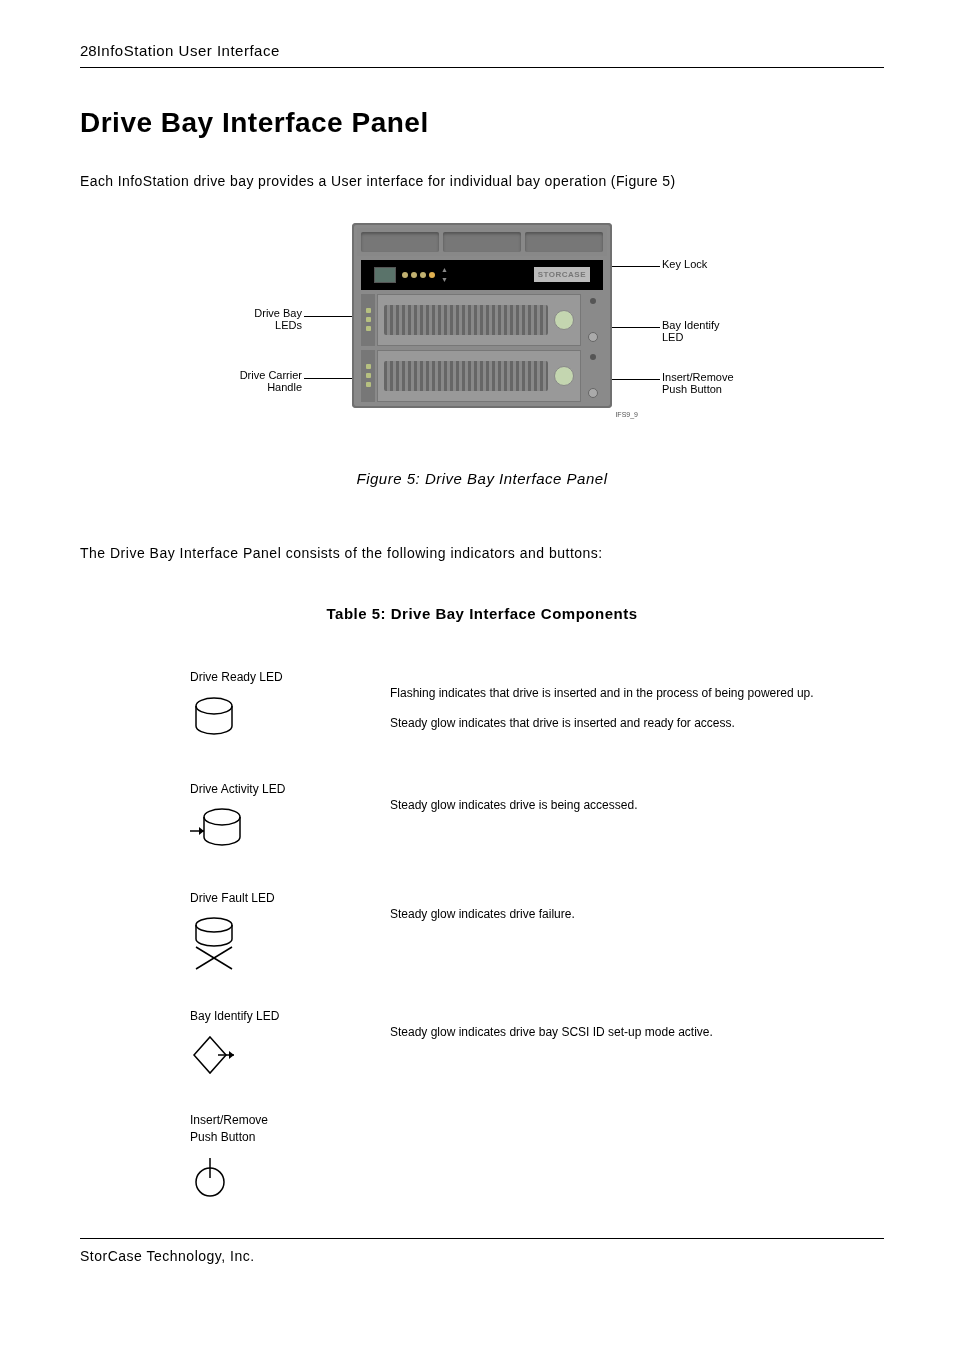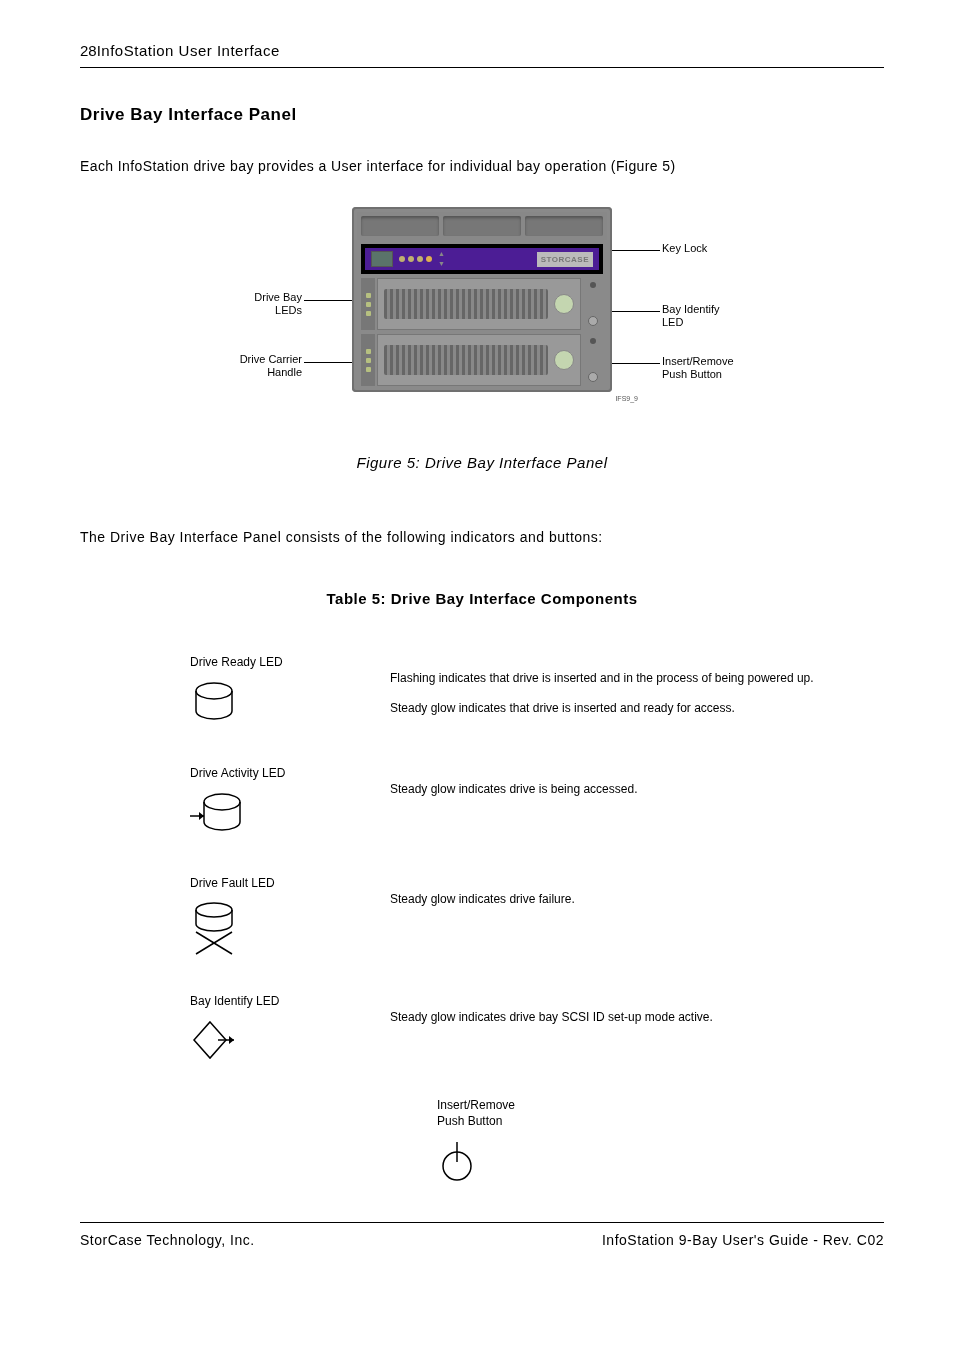--- a/index.html
+++ b/index.html
@@ -17,35 +17,35 @@
       display: flex;
       justify-content: flex-start;
       border-bottom: 1.5px solid #000;
       padding-bottom: 6px;
       margin-bottom: 35px;
       font-size: 15px;
     }
     .page-num { font-weight: normal; }
     .header-title { font-weight: normal; letter-spacing: 0.5px; }
     h1.section-title {
-      font-size: 17px;
+      font-size: 28px;
       font-weight: bold;
       margin-bottom: 28px;
       letter-spacing: 0.5px;
     }
     p.intro { text-align: justify; margin-bottom: 30px; line-height: 1.6; letter-spacing: 0.4px;}
     .figure-block { text-align: center; margin: 0 auto 40px auto; position: relative; }
     .device {
       width: 260px; height: 185px; margin: 0 auto; position: relative;
       background: #8a8a8a; border-radius: 4px; padding: 5px;
       box-shadow: inset 0 0 0 2px #707070;
     }
     .top-slabs { height: 28px; background:#888; display:flex; gap:4px; padding:4px; }
     .slab { flex:1; background:#777; border-radius:2px; box-shadow: inset 0 2px 3px rgba(0,0,0,.3); }
-    .lcd-row { height:30px; margin:4px; background:#4c1d95; display:flex; align-items:center; padding:0 6px; gap:6px; border:4px solid #000000;}
+    .lcd-row { height:30px; margin:4px; background:#000000; display:flex; align-items:center; padding:0 6px; gap:6px; border:7px solid #000000;}
     .lcd-screen { width:22px; height:16px; background:#5a736a; border:1px solid #555;}
     .dots { display:flex; gap:3px; }
     .dot { width:6px;height:6px;border-radius:50%; background:#c0b070;}
     .dot.o { background:#e0b050;}
     .logo { font-size:8px; font-weight:bold; color:#777; background:#bbb; padding:2px 4px; letter-spacing:0.5px; margin-left:auto;}
     .bay { height:52px; margin:4px; display:flex; align-items:stretch; gap:2px;}
     .bay-leds { width:14px; background:#777; display:flex; flex-direction:column; justify-content:center; gap:4px; align-items:center; padding:4px 0;}
     .mini-led { width:5px;height:5px;background:#b6c080;border-radius:1px;}
     .carrier { flex:1; background:#999; border:1px solid #777; display:flex; align-items:center; padding:0 6px; gap:6px;}
     .vent { flex:1; height:30px; background:repeating-linear-gradient(90deg,#666 0 3px,#888 3px 6px); border-radius:2px;}
@@ -54,21 +54,21 @@
     .tiny-hole{width:6px;height:6px;border-radius:50%;background:#555;}
     .tiny-btn{width:10px;height:10px;border-radius:50%;background:#aaa;border:1px solid #666;}
     .ifs-label { position:absolute; right:-26px; bottom:-12px; font-size:7px; color:#555;}
     .callout { position:absolute; font-size:11px; text-align:center; line-height:1.15; }
     .callout.left { text-align:right; }
     .callout.right { text-align:left; }
     .callout-line { position:absolute; background:#000; }
     .fig-caption { text-align:center; font-style:italic; margin: 45px 0 55px 0; font-size:15px; letter-spacing:0.5px;}
     p.consists { margin-bottom:40px; letter-spacing:0.5px; }
     .table-title { text-align:center; font-weight:bold; font-size:15px; margin-bottom:45px; letter-spacing:0.5px;}
-    .comp-row { display:flex; align-items:flex-start; margin-bottom:35px;justify-content:center; }
+    .comp-row { display:flex; align-items:flex-start; margin-bottom:35px; }
     .comp-left { width:310px; padding-left:110px; font-size:12px; }
     .comp-left .label { margin-bottom:8px; }
     .comp-left svg { display:block; margin-top:2px; }
     .comp-right { flex:1; font-size:12px; padding-right:60px; padding-top:16px;}
     .comp-right p { margin-bottom:14px; line-height:1.35;}
     .footer-row {
       display:flex; justify-content:space-between; border-top:1.5px solid #000;
       padding-top:8px; margin-top:40px; font-size:14px; letter-spacing:0.5px;
     }
     em.it { font-style: italic; }
@@ -224,14 +224,13 @@
     <div class="label">Insert/Remove<br>Push Button</div>
     <svg width="40" height="44">
       <circle cx="20" cy="28" r="14" fill="none" stroke="#000" stroke-width="1.5"></circle>
       <line x1="20" y1="4" x2="20" y2="24" stroke="#000" stroke-width="1.5"></line>
     </svg>
   </div>
 </div>
 
 <div class="footer-row">
   <span>StorCase Technology, Inc.</span>
-  <span>InfoStation 9-Bay User's Guide - Rev. C02</span>
 </div>
 
 </body></html>

